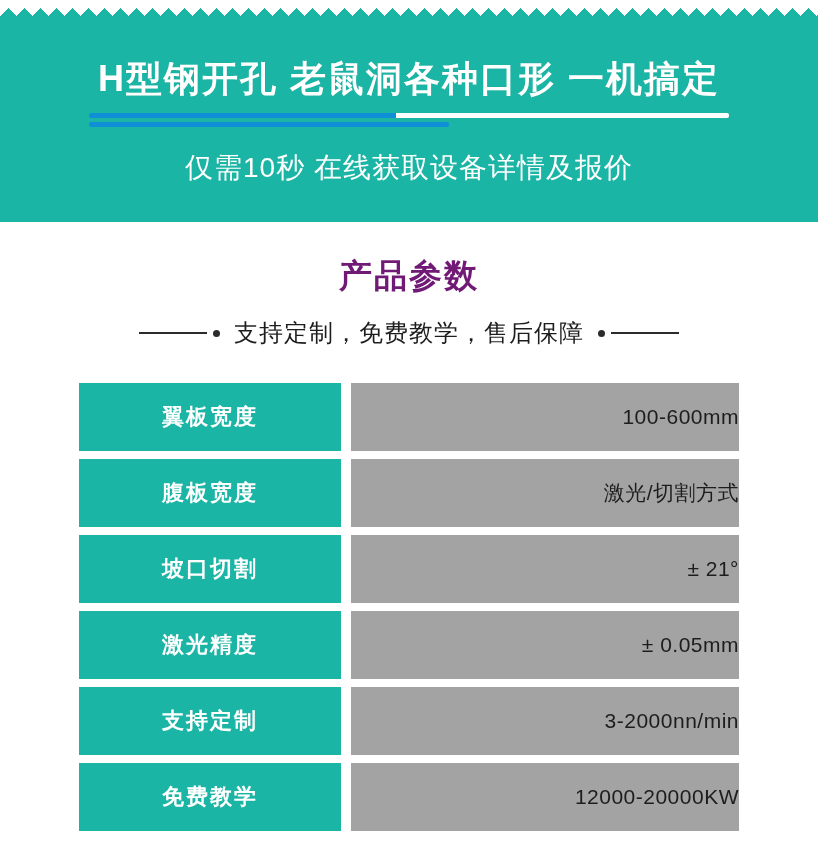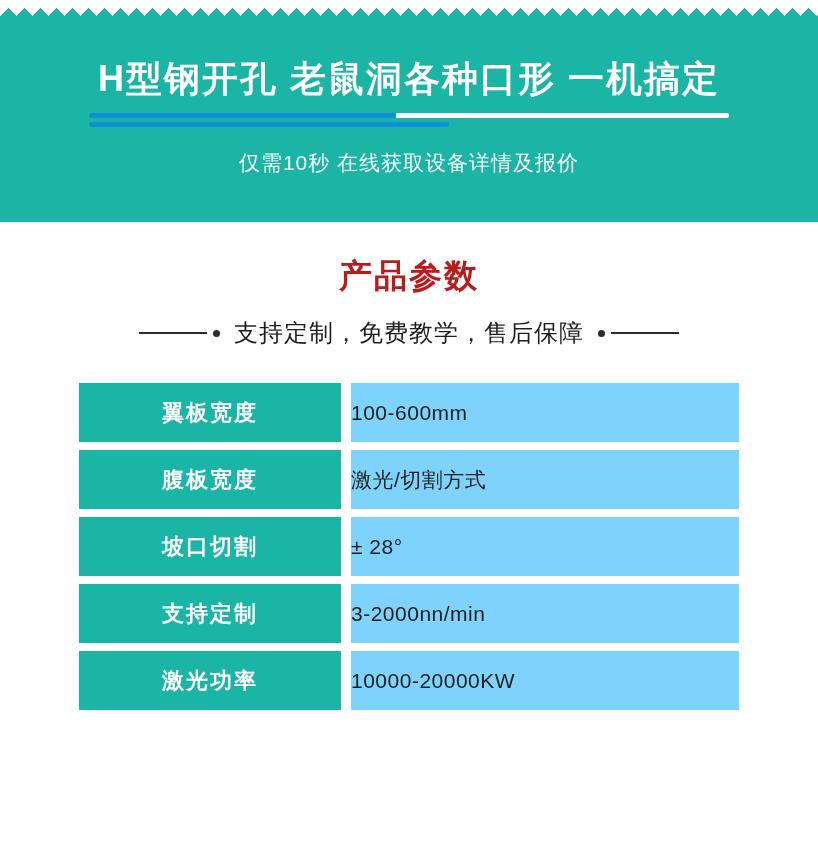--- a/index.html
+++ b/index.html
@@ -70,40 +70,40 @@
   }
   .banner-rule-2 {
     width: 360px;
     height: 5px;
     margin-top: 4px;
     background: #0f8fd8;
     border-radius: 2px;
   }
   .banner-sub {
     margin-top: 22px;
-    font-size: 21px;
+    font-size: 28px;
     color: #ffffff;
     font-weight: normal;
     letter-spacing: 1px;
     white-space: nowrap;
   }
 
   
   .params {
     position: relative;
     width: 818px;
     background: #ffffff;
     padding-top: 32px;
     box-sizing: border-box;
   }
   .params-title {
     text-align: center;
     font-size: 33px;
     font-weight: bold;
-    color: #b91c1c;
+    color: #701a75;
     letter-spacing: 2px;
   }
   .params-sub-row {
     margin-top: 18px;
     display: flex;
     align-items: center;
     justify-content: center;
     gap: 14px;
   }
   .deco {
@@ -130,42 +130,42 @@
   }
 
   
   .spec-table {
     margin: 26px auto 0 auto;
     width: 660px;
     border-collapse: separate;
     border-spacing: 0 8px;
   }
   .spec-table td {
-    height: 59px;
+    height: 68px;
     padding: 0;
   }
   .cell-label {
     width: 262px;
     background: #1bb5a5;
     color: #ffffff;
     font-size: 22px;
     font-weight: bold;
     text-align: center;
     letter-spacing: 2px;
     vertical-align: middle;
   }
   .cell-gap {
     width: 10px;
     background: #ffffff;
   }
   .cell-value {
-    background: #7dd3fc;
+    background: #a3a3a3;
     color: #1d1d1d;
     font-size: 21px;
-    text-align: left;
+    text-align: right;
     vertical-align: middle;
     letter-spacing: 0.5px;
   }
 </style>
 </head>
 <body>
 
 <div class="banner">
   <div class="banner-zigzag"></div>
   <div class="banner-inner">
@@ -201,27 +201,32 @@
         <td class="cell-value">100-600mm</td>
       </tr>
       <tr>
         <td class="cell-label">腹板宽度</td>
         <td class="cell-gap"></td>
         <td class="cell-value">激光/切割方式</td>
       </tr>
       <tr>
         <td class="cell-label">坡口切割</td>
         <td class="cell-gap"></td>
-        <td class="cell-value">± 28°</td>
+        <td class="cell-value">± 21°</td>
+      </tr>
+      <tr>
+        <td class="cell-label">激光精度</td>
+        <td class="cell-gap"></td>
+        <td class="cell-value">± 0.05mm</td>
       </tr>
       <tr>
         <td class="cell-label">支持定制</td>
         <td class="cell-gap"></td>
         <td class="cell-value">3-2000nn/min</td>
       </tr>
       <tr>
-        <td class="cell-label">激光功率</td>
-        <td class="cell-gap"></td>
-        <td class="cell-value">10000-20000KW</td>
+        <td class="cell-label">免费教学</td>
+        <td class="cell-gap"></td>
+        <td class="cell-value">12000-20000KW</td>
       </tr>
     </tbody>
   </table>
 </div>
 
 </body></html>

